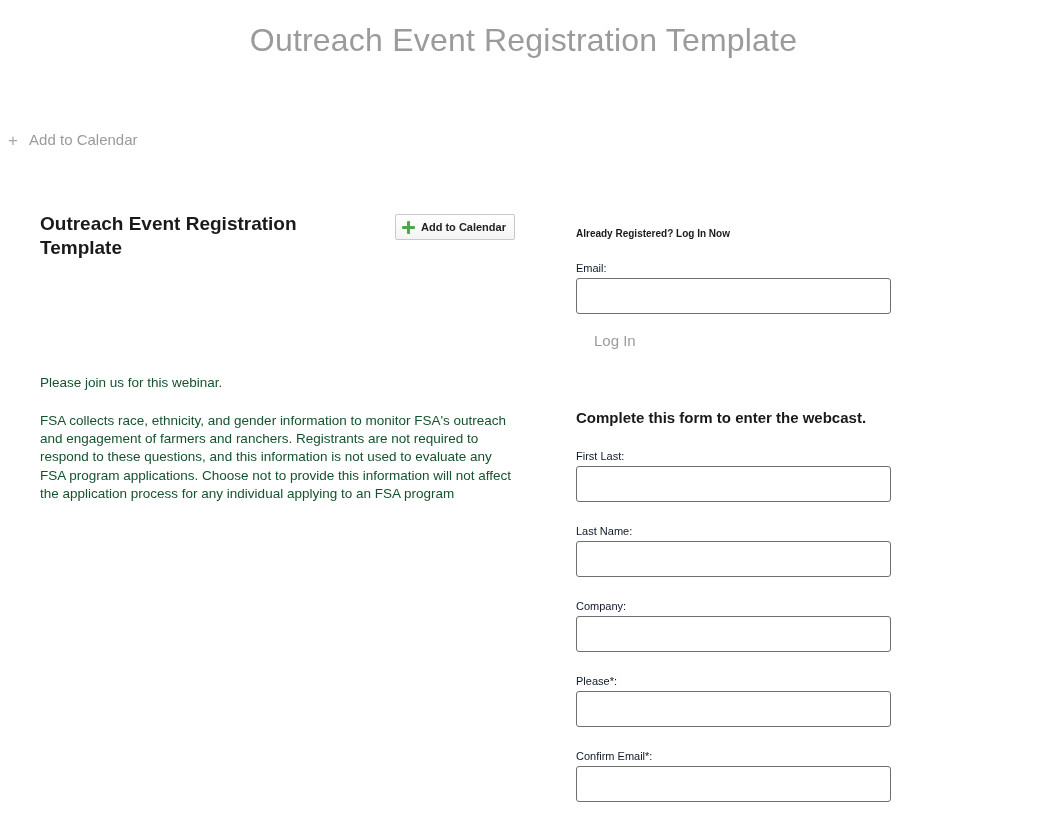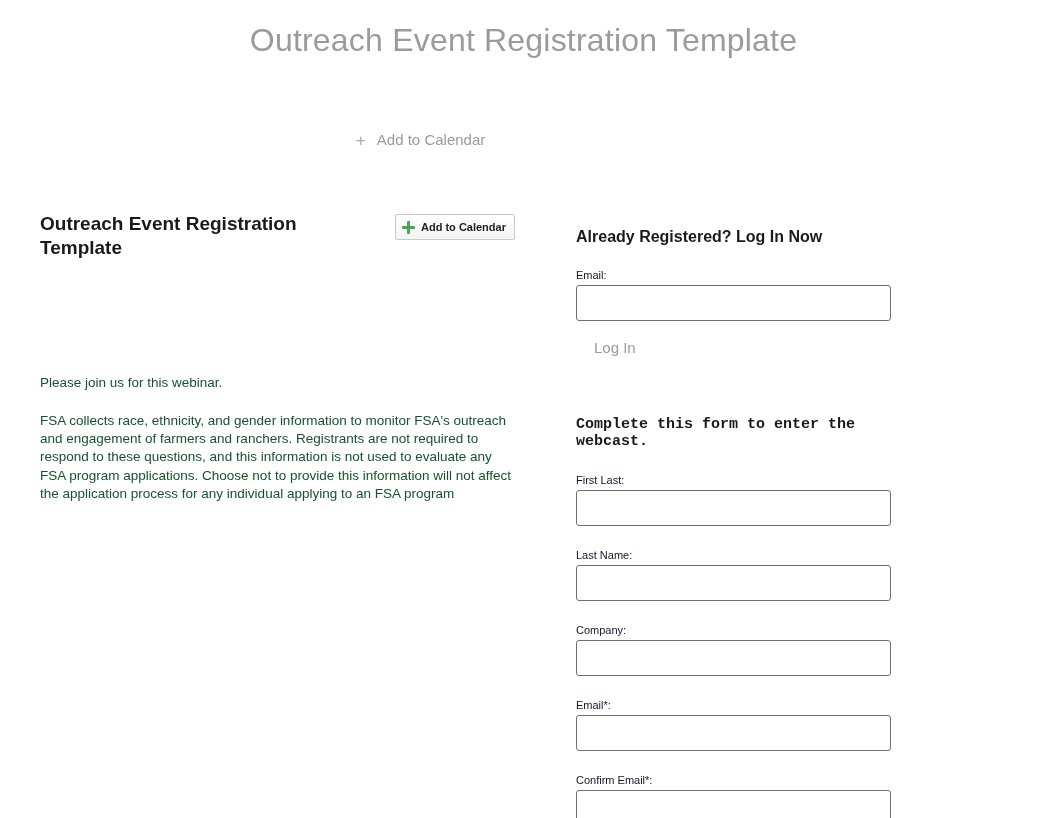--- a/index.html
+++ b/index.html
@@ -28,23 +28,23 @@
     font-size: 32px;
     font-weight: 400;
     color: #9b9b9b;
     letter-spacing: 0.2px;
   }
 
   
   .top-calendar {
     position: absolute;
     top: 131px;
-    left: 0;
+    left: 8px;
     width: 841px;
-    text-align: center;
+    text-align: left;
     color: #9b9b9b;
     font-size: 15px;
   }
   .top-calendar .plus {
     display: inline-block;
     font-size: 17px;
     color: #a8a8a8;
     margin-right: 7px;
     vertical-align: -1px;
   }
@@ -117,21 +117,21 @@
   .para-2 { margin-top: 20px; width: 478px; }
 
   
   .right-col {
     position: absolute;
     left: 576px;
     top: 228px;
     width: 330px;
   }
   .section-head {
-    font-size: 16px;
+    font-size: 10px;
     font-weight: bold;
     color: #1a1a1a;
     margin: 0 0 20px 0;
   }
   .field-label {
     font-size: 11px;
     color: #0f172a;
     margin-bottom: 4px;
     margin-top: 23px;
   }
@@ -159,21 +159,20 @@
     color: #9b9b9b;
     cursor: pointer;
     padding: 4px 2px;
   }
 
   .form-head {
     font-size: 15px;
     font-weight: bold;
     color: #1a1a1a;
     margin: 56px 0 0 0;
-    font-family: Liberation Mono, monospace;
   }
   .form-sub {
     font-size: 12.5px;
     font-weight: bold;
     font-style: italic;
     color: #222;
     margin: 3px 0 0 0;
   }
   .field-group { margin-top: 18px; }
   .field-group.first { margin-top: 24px; }
@@ -222,21 +221,21 @@
     <div class="field-label">Last Name:</div>
     <input class="text-input" type="text" value="" placeholder="" style="">
   </div>
 
   <div class="field-group">
     <div class="field-label">Company:</div>
     <input class="text-input" type="text" value="" placeholder="" style="">
   </div>
 
   <div class="field-group">
-    <div class="field-label">Email*:</div>
+    <div class="field-label">Please*:</div>
     <input class="text-input" type="text" value="" placeholder="" style="">
   </div>
 
   <div class="field-group">
     <div class="field-label">Confirm Email*:</div>
     <input class="text-input" type="text" value="" placeholder="" style="">
   </div>
 
 </div>
 

